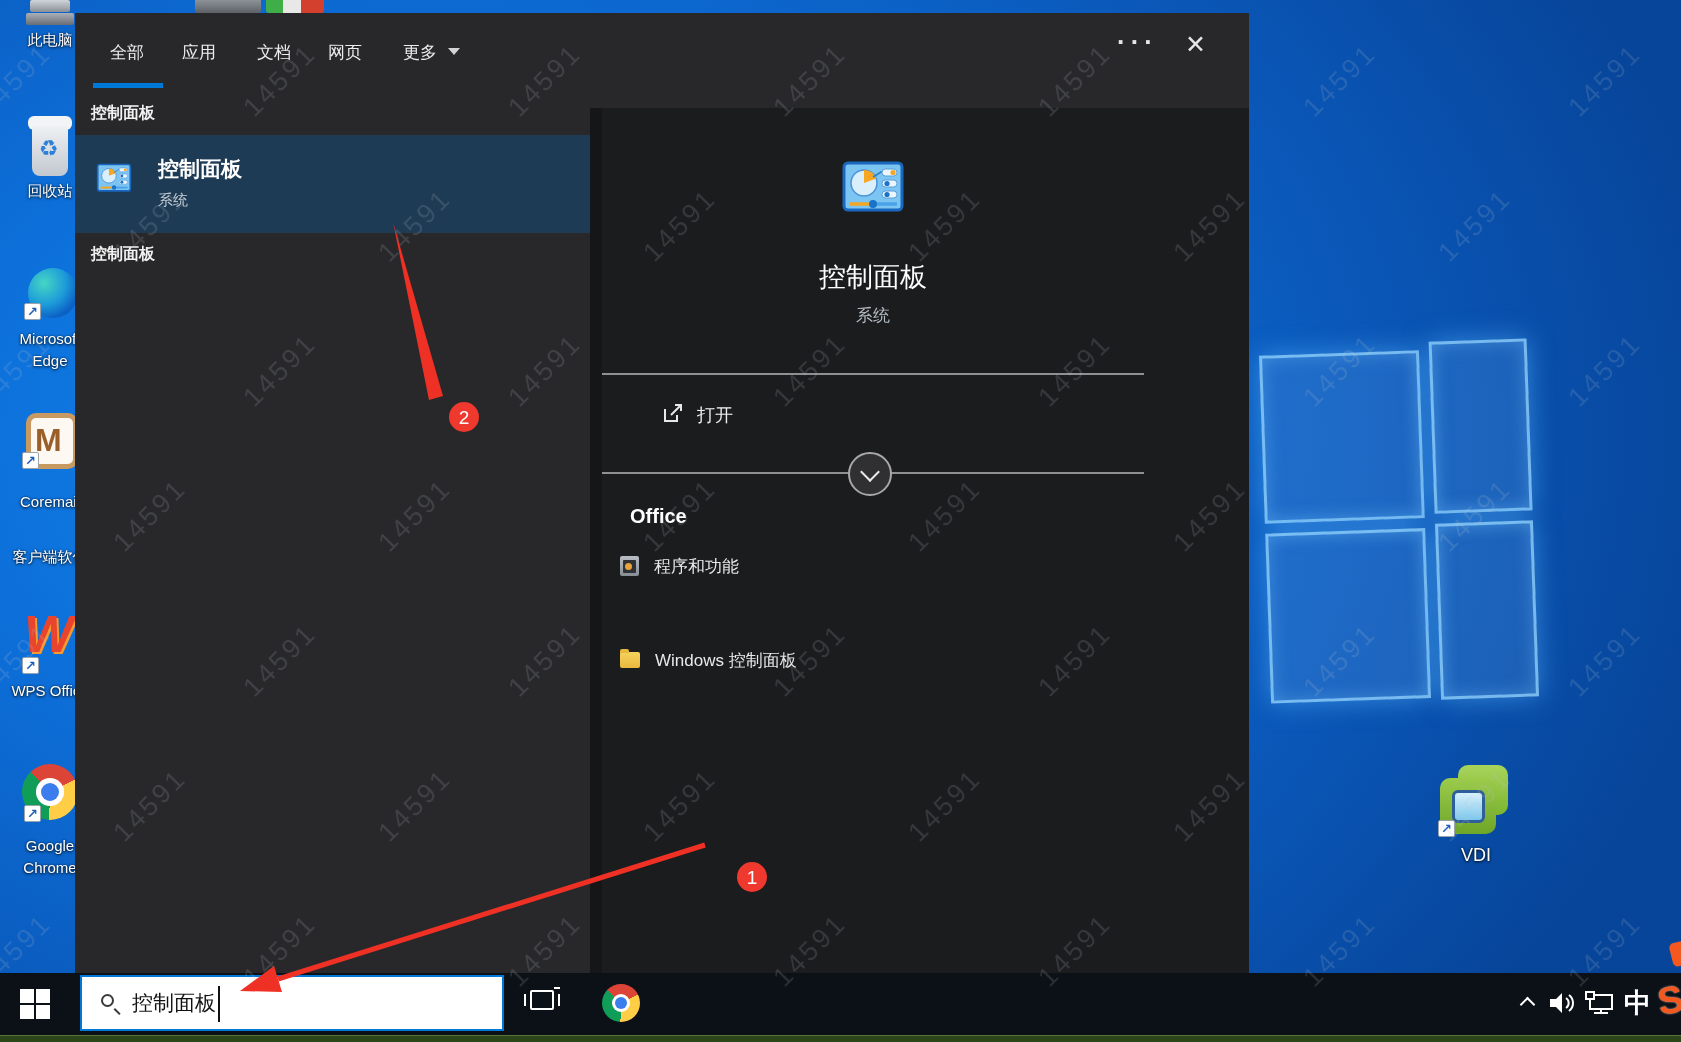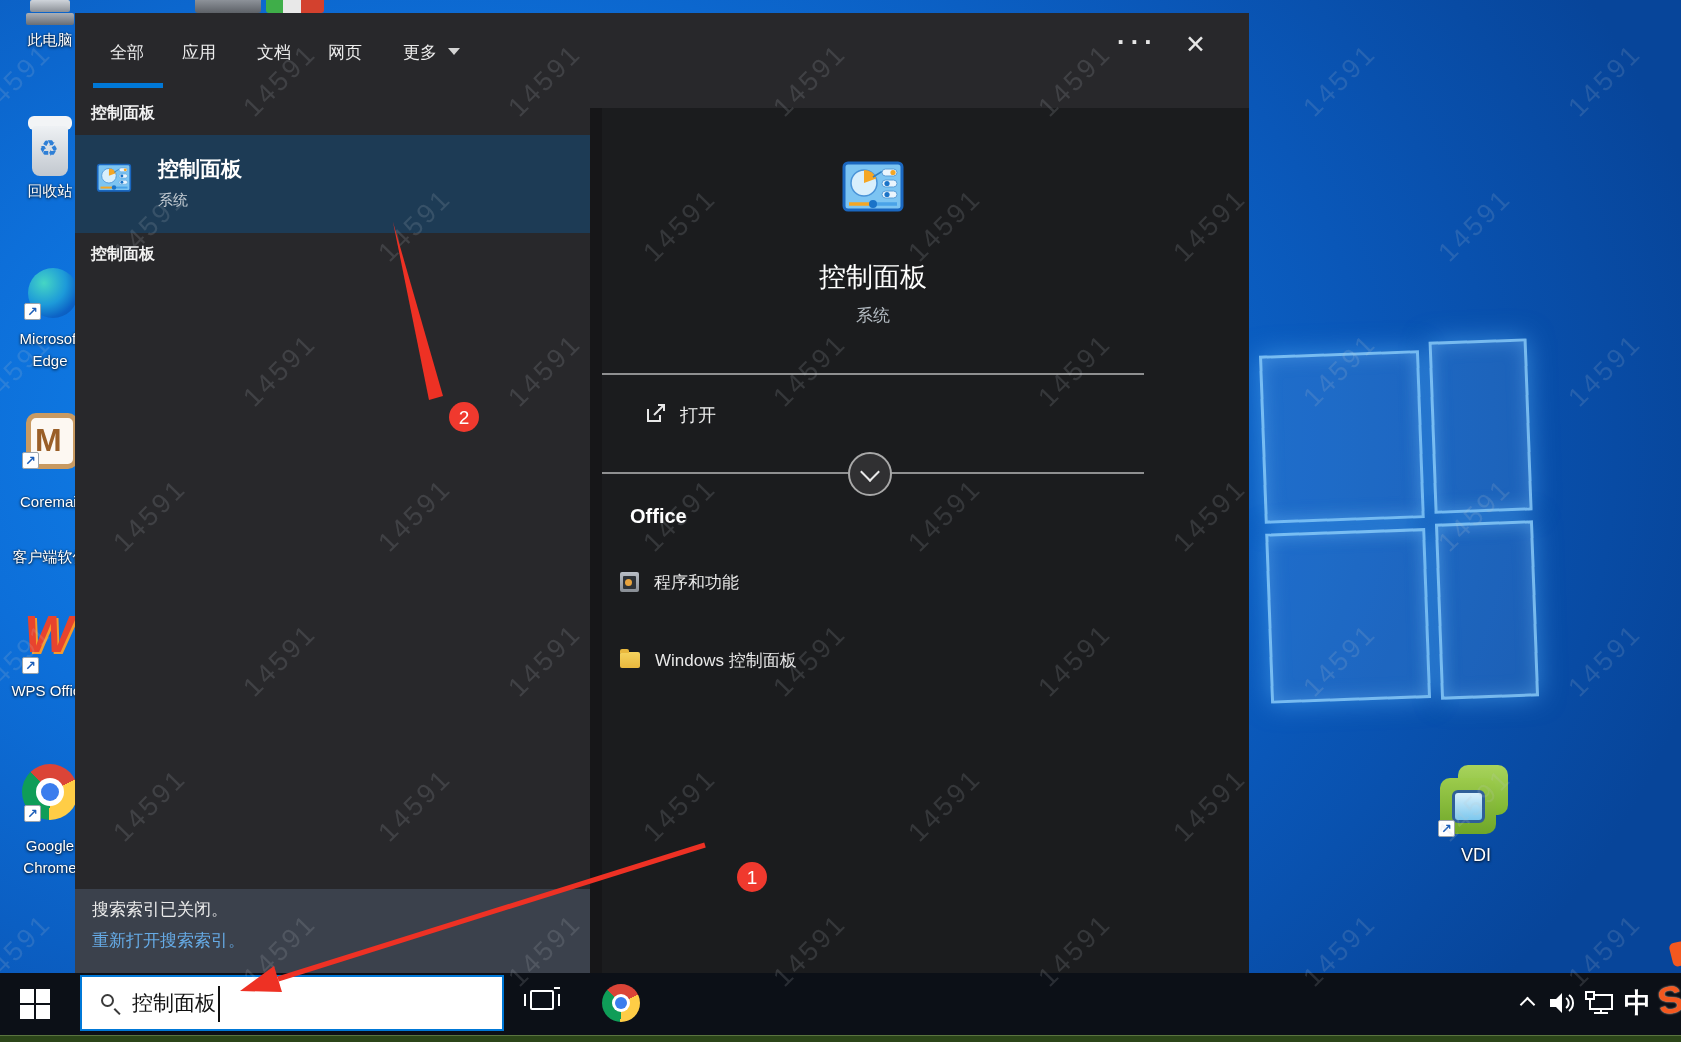--- a/index.html
+++ b/index.html
@@ -162,24 +162,20 @@
         <line x1="8" y1="49" x2="29" y2="49" stroke="#f5a623" stroke-width="3.5"></line>
         <line x1="29" y1="49" x2="56" y2="49" stroke="#4aa3e8" stroke-width="3.5"></line>
         <circle cx="32" cy="49" r="4" fill="#1a73c8"></circle>
       </svg>
       <div class="abs row-title" style="left:83px;top:20px;">控制面板</div>
       <div class="abs row-sub" style="left:83px;top:56px;">系统</div>
     </div>
 
     <div class="hdr" style="left:16px;top:231px;">控制面板</div>
 
-    <div class="abs" style="left:0;top:876px;width:515px;height:85px;background:#3b414c;">
-      <div class="abs" style="left:17px;top:9px;color:#ececec;font-size:17px;">搜索索引已关闭。</div>
-      <div class="abs" style="left:17px;top:40px;color:#66abe6;font-size:17px;">重新打开搜索索引。</div>
-    </div>
 
     <svg class="abs" style="left:766px;top:142px;" width="64" height="64" viewBox="0 0 64 64">
       <rect x="3" y="8" width="58" height="47" rx="4" fill="#7cc4f2" stroke="#1a67c0" stroke-width="3"></rect>
       <circle cx="23" cy="28" r="13" fill="#d9effc" stroke="#4a94d8" stroke-width="1.5"></circle>
       <path d="M23 28 L23 15 A13 13 0 0 1 35.3 23.5 Z" fill="#f5a623"></path>
       <path d="M32 22 L40 17 L44 17" stroke="#2f7fc4" stroke-width="1.5" fill="none"></path>
       <g>
         <rect x="41" y="14" width="15" height="7" rx="3.5" fill="#eaf5fd" stroke="#5a9fd8"></rect>
           <circle cx="52" cy="17.5" r="2.6" fill="#f5a623"></circle>
         <rect x="41" y="25" width="15" height="7" rx="3.5" fill="#eaf5fd" stroke="#5a9fd8"></rect>
@@ -189,38 +185,38 @@
       </g>
       <line x1="8" y1="49" x2="29" y2="49" stroke="#f5a623" stroke-width="3.5"></line>
       <line x1="29" y1="49" x2="56" y2="49" stroke="#4aa3e8" stroke-width="3.5"></line>
       <circle cx="32" cy="49" r="4" fill="#1a73c8"></circle>
     </svg>
     <div class="abs" style="left:527px;top:246px;width:542px;text-align:center;color:#fff;font-size:27px;">控制面板</div>
     <div class="abs" style="left:527px;top:291px;width:542px;text-align:center;color:#b4bcc3;font-size:17px;">系统</div>
 
     <div class="divline" style="top:360px;"></div>
 
-    <div class="abs" style="left:558px;top:383px;width:480px;height:34px;">
+    <div class="abs" style="left:575px;top:383px;width:480px;height:34px;">
       <svg class="abs" style="left:12px;top:6px;" width="22" height="22" viewBox="0 0 22 22">
         <path d="M3 7 V19 H15 V13" fill="none" stroke="#e8e8e8" stroke-width="2"></path>
         <path d="M10 3 H19 V12" fill="none" stroke="#e8e8e8" stroke-width="2" opacity="0"></path>
         <line x1="9" y1="13" x2="19" y2="3" stroke="#e8e8e8" stroke-width="2"></line>
         <path d="M13 3 H19 V9" fill="none" stroke="#e8e8e8" stroke-width="2"></path>
       </svg>
       <span class="abs" style="left:47px;top:7px;color:#eee;font-size:18px;">打开</span>
     </div>
 
     <div class="divline" style="top:459px;"></div>
     <div class="abs" style="left:773px;top:439px;width:44px;height:44px;border-radius:50%;background:#303032;border:2px solid #a8a8a8;">
       <div style="position:absolute;left:13px;top:11px;width:14px;height:14px;border-right:2px solid #e8e8e8;border-bottom:2px solid #e8e8e8;transform:rotate(45deg);"></div>
     </div>
 
     <div class="abs" style="left:555px;top:492px;color:#fff;font-size:20px;font-weight:bold;">Office</div>
 
-    <div class="recent-row" style="top:547px;">
+    <div class="recent-row" style="top:531px;">
       <div class="ic-app"></div>
       <div class="recent-label">程序和功能</div>
     </div>
     <div class="recent-row" style="top:625px;">
       <div class="ic-folder"></div>
       <div class="recent-label">Windows 控制面板</div>
     </div>
   </div>
 
   <div id="taskbar">

